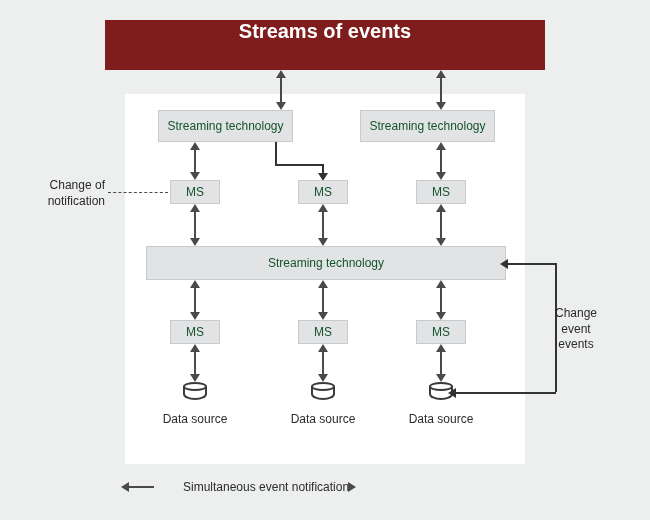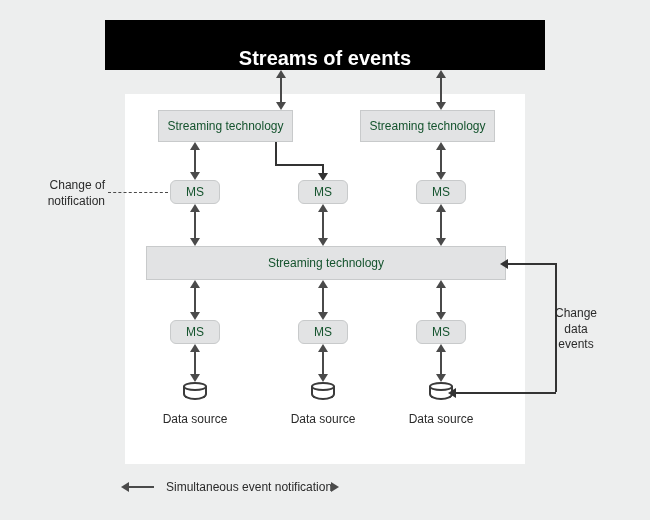--- a/index.html
+++ b/index.html
@@ -10,44 +10,44 @@
     font-family: Arial, Helvetica, sans-serif;
     position: relative;
     color: #2b2b2b;
   }
   .canvas { position: absolute; left: 0; top: 0; width: 650px; height: 520px; }
 
   .banner {
     position: absolute;
     left: 105px; top: 20px;
     width: 440px; height: 50px;
-    background: #000000;
+    background: #7f1d1d;
     color: #fff;
     font-weight: 700;
     font-size: 20px;
-    display: flex; align-items: flex-end; justify-content: center;
+    display: flex; align-items: flex-start; justify-content: center;
   }
 
   .panel {
     position: absolute;
     left: 125px; top: 94px;
     width: 400px; height: 370px;
     background: #ffffff;
   }
 
   .box {
     position: absolute;
     background: #e2e3e4;
     border: 1px solid #c8cacb;
     display: flex; align-items: center; justify-content: center;
     font-size: 12px;
     color: #14532d;
   }
   .box.wide { width: 135px; height: 32px; }
-  .box.ms   { width: 50px;  height: 24px; border-radius: 6px; }
+  .box.ms   { width: 50px;  height: 24px; }
   .box.full { width: 360px; height: 34px; }
 
   .label {
     position: absolute;
     font-size: 12px;
     color: #2b2b2b;
     text-align: center;
     line-height: 1.3;
   }
 
@@ -131,21 +131,21 @@
     border-top: 8px solid #333;
   }
 
   .line-v { position: absolute; width: 1.5px; background: #333; }
   .line-h { position: absolute; height: 1.5px; background: #333; }
 
   
   .legend {
     position: absolute;
     left: 128px; top: 480px;
-    display: flex; align-items: center; gap: 12px;
+    display: flex; align-items: center; gap: 29px;
     font-size: 12px;
   }
   .legend .dhh { position: static; width: 26px; }
 </style>
 </head>
 <body>
 
 <div class="canvas">
 
   <div class="banner">
@@ -238,21 +238,21 @@
   </div>
 
   <div class="line-v" style="left:555px; top:263px; height:129px;"></div>
   <div class="line-h" style="left:506px; top:263px; width:50px;"></div>
   <div class="ah-left" style="left:500px; top:259px;"></div>
   <div class="line-h" style="left:454px; top:392px; width:102px;"></div>
   <div class="ah-left" style="left:448px; top:388px;"></div>
 
   <div class="label" style="left:546px; top:306px; width:60px; text-align:center;">
     <span>Change</span><br>
-    <span>data</span><br>
+    <span>event</span><br>
     <span>events</span>
   </div>
 
   <div class="legend">
     <div class="dhh"></div>
     <span>Simultaneous event notification</span>
   </div>
 
 </div>
 

